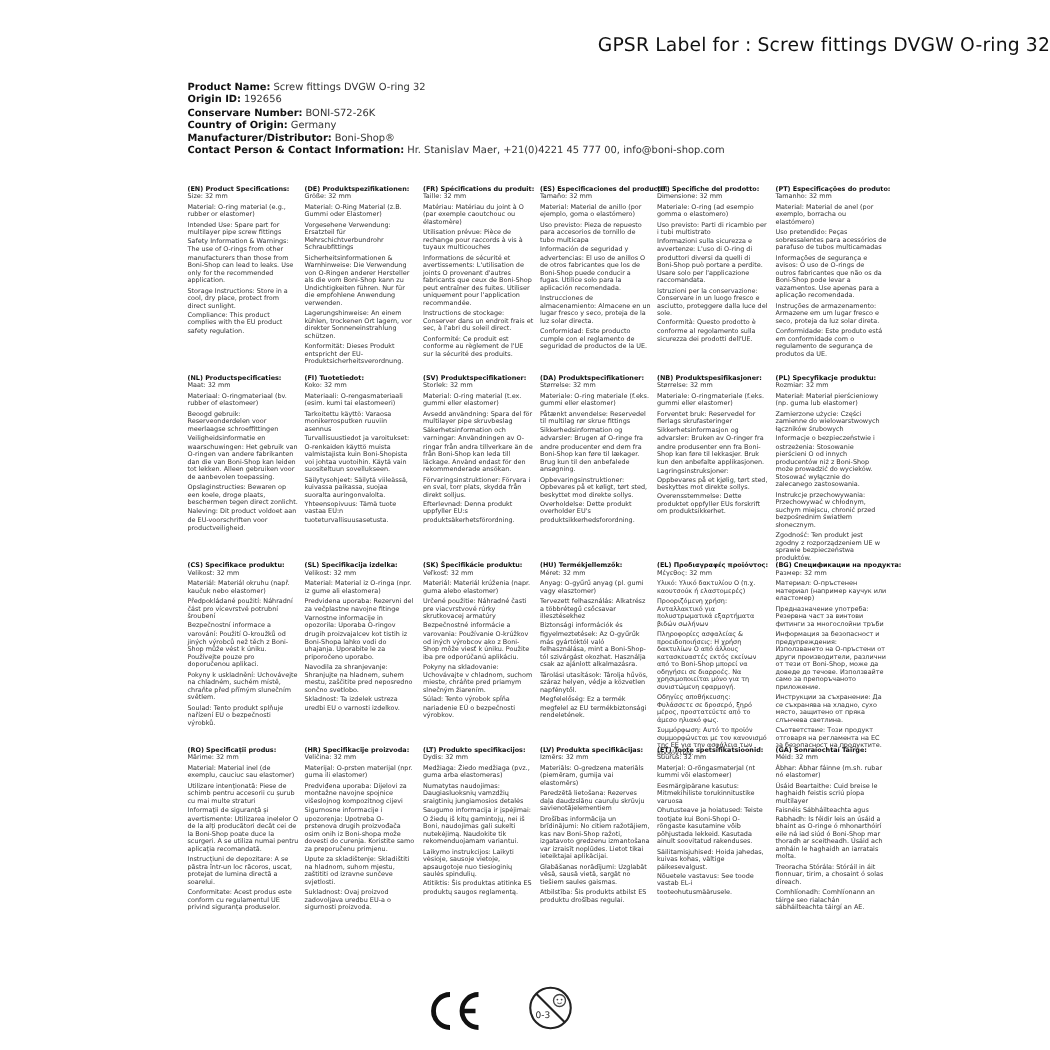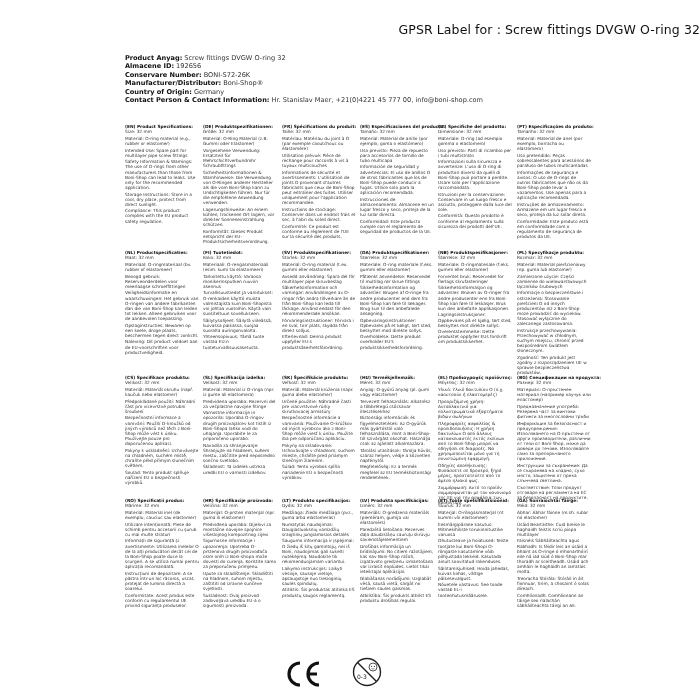--- a/index.html
+++ b/index.html
@@ -16,25 +16,25 @@
   .marks { position:absolute; top:655px; left:0; width:700px; height:40px; }
   .ce { position:absolute; left:283px; top:4px; width:40px; height:30px; }
   .age { position:absolute; left:351px; top:1px; width:32px; height:32px; }
 </style>
 </head>
 <body>
 
 <div class="title">GPSR Label for : Screw fittings DVGW O-ring 32</div>
 
 <div class="info">
-  <div class="row"><b>Product Anyag:</b><span class="val">Screw fittings DVGW O-ring 32</span></div>
-  <div class="row"><b>Almacene ID:</b><span class="val">192656</span></div>
+  <div class="row"><b>Product Name:</b><span class="val">Screw fittings DVGW O-ring 32</span></div>
+  <div class="row"><b>Origin ID:</b><span class="val">192656</span></div>
   <div class="row"><b>Conservare Number:</b><span class="val">BONI-S72-26K</span></div>
+  <div class="row"><b>Country of Origin:</b><span class="val">Germany</span></div>
   <div class="row"><b>Manufacturer/Distributor:</b><span class="val">Boni-Shop®</span></div>
-  <div class="row"><b>Country of Origin:</b><span class="val">Germany</span></div>
   <div class="row"><b>Contact Person &amp; Contact Information:</b><span class="val">Hr. Stanislav Maer, +21(0)4221 45 777 00, info@boni-shop.com</span></div>
 </div>
 
 <div class="grid" id="spec-grid">
     <div class="cell" style="left: 0px; top: 0px;">
       <div class="hd">(EN) Product Specifications:</div>
       <p>Size: 32 mm</p>
       <p>Material: O-ring material (e.g., rubber or elastomer)</p>
       <p>Intended Use: Spare part for multilayer pipe screw fittings</p>
       <p>Safety Information &amp; Warnings: The use of O-rings from other manufacturers than those from Boni-Shop can lead to leaks. Use only for the recommended application.</p>

